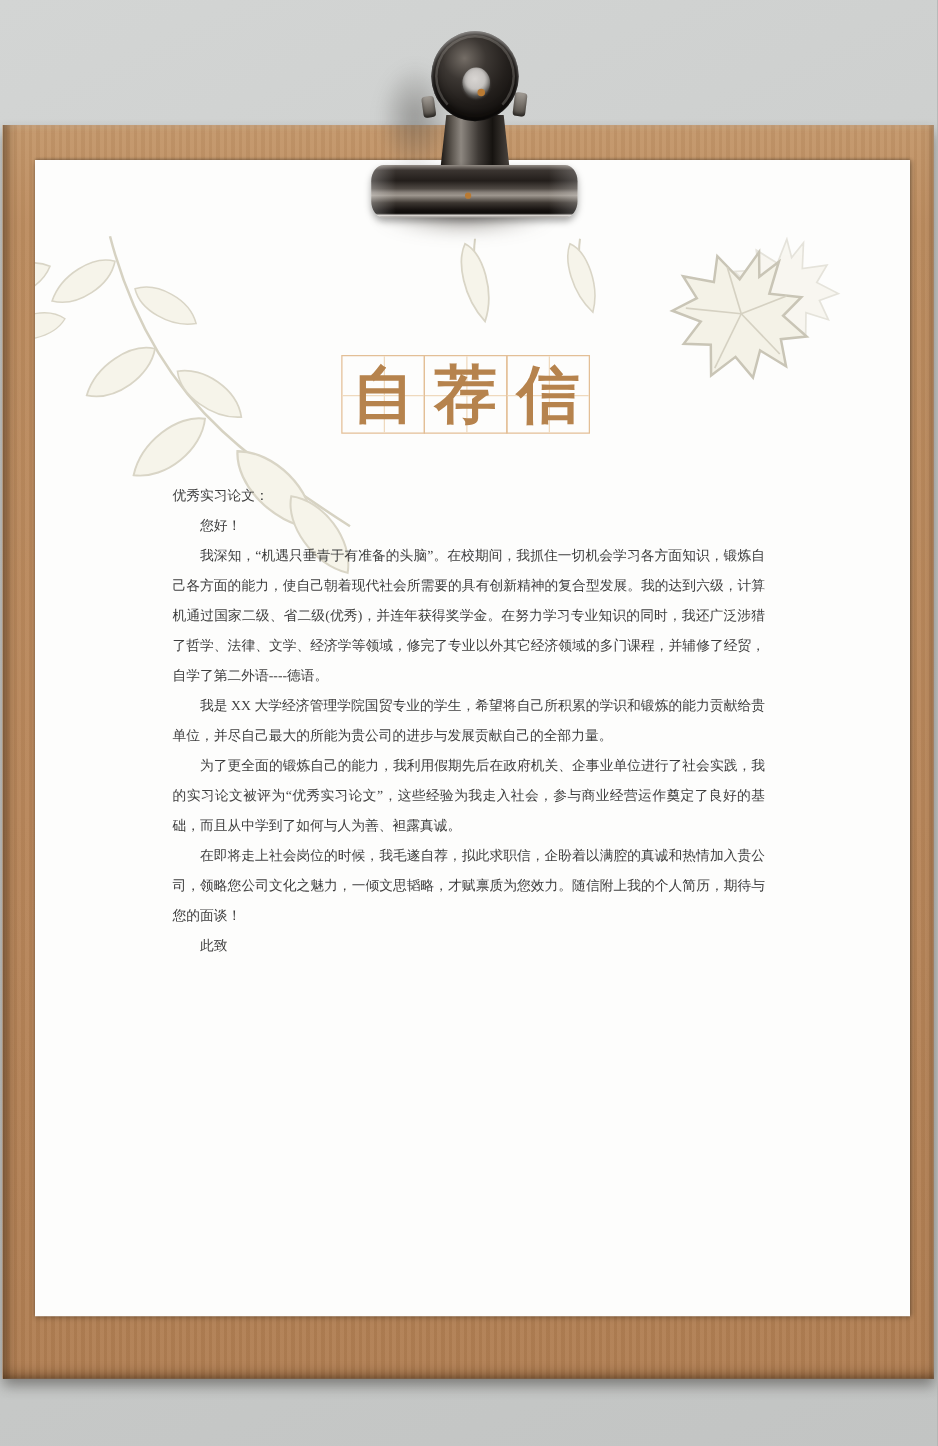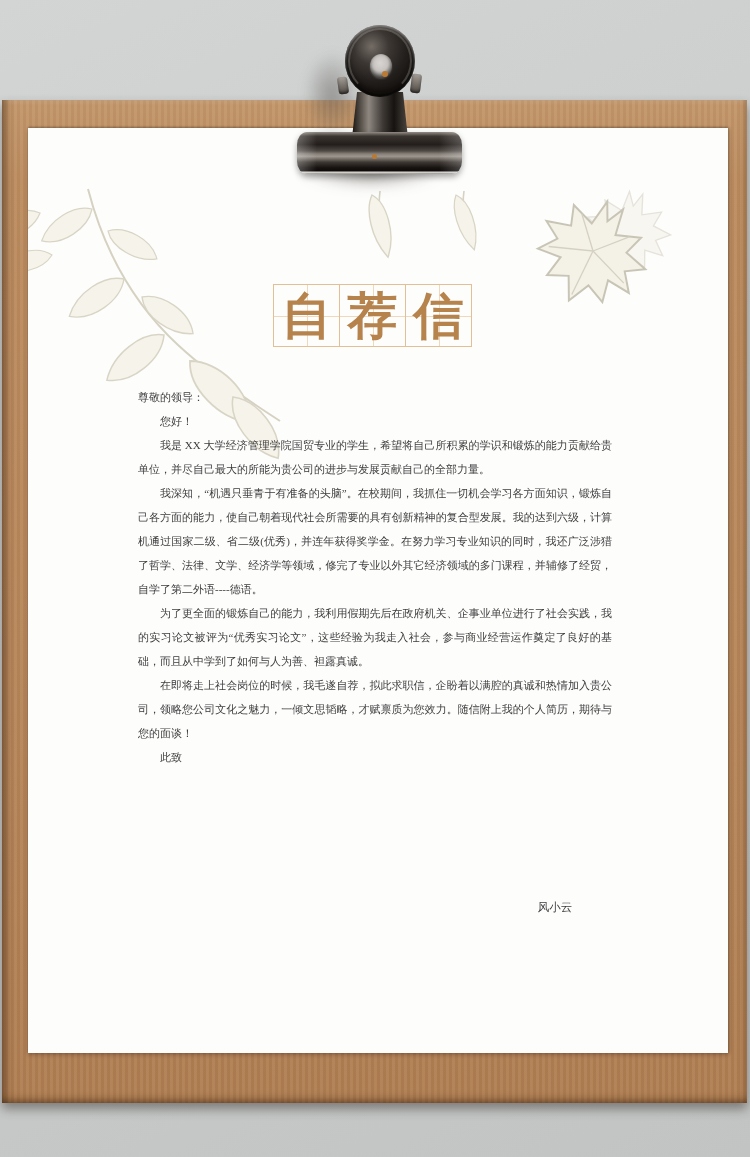--- a/index.html
+++ b/index.html
@@ -185,31 +185,30 @@
       </div>
       <div class="title-cell">
         <span class="title-char">荐</span>
       </div>
       <div class="title-cell">
         <span class="title-char">信</span>
       </div>
     </div>
 
     <div class="letter-body">
-      <p>尊敬的领导：</p>
+      <p>优秀实习论文：</p>
       <p class="indent">您好！</p>
+      <p class="indent">我深知，“机遇只垂青于有准备的头脑”。在校期间，我抓住一切机会学习各方面知识，锻炼自己各方面的能力，使自己朝着现代社会所需要的具有创新精神的复合型发展。我的达到六级，计算机通过国家二级、省二级(优秀)，并连年获得奖学金。在努力学习专业知识的同时，我还广泛涉猎了哲学、法律、文学、经济学等领域，修完了专业以外其它经济领域的多门课程，并辅修了经贸，自学了第二外语----德语。</p>
       <p class="indent">我是 XX 大学经济管理学院国贸专业的学生，希望将自己所积累的学识和锻炼的能力贡献给贵单位，并尽自己最大的所能为贵公司的进步与发展贡献自己的全部力量。</p>
-      <p class="indent">我深知，“机遇只垂青于有准备的头脑”。在校期间，我抓住一切机会学习各方面知识，锻炼自己各方面的能力，使自己朝着现代社会所需要的具有创新精神的复合型发展。我的达到六级，计算机通过国家二级、省二级(优秀)，并连年获得奖学金。在努力学习专业知识的同时，我还广泛涉猎了哲学、法律、文学、经济学等领域，修完了专业以外其它经济领域的多门课程，并辅修了经贸，自学了第二外语----德语。</p>
       <p class="indent">为了更全面的锻炼自己的能力，我利用假期先后在政府机关、企事业单位进行了社会实践，我的实习论文被评为“优秀实习论文”，这些经验为我走入社会，参与商业经营运作奠定了良好的基础，而且从中学到了如何与人为善、袒露真诚。</p>
       <p class="indent">在即将走上社会岗位的时候，我毛遂自荐，拟此求职信，企盼着以满腔的真诚和热情加入贵公司，领略您公司文化之魅力，一倾文思韬略，才赋禀质为您效力。随信附上我的个人简历，期待与您的面谈！</p>
       <p class="indent">此致</p>
     </div>
 
     <div class="signature">
-      <div>风小云</div>
     </div>
 
   </div>
 
   <div>
     <div class="clip-wall-shadow"></div>
     <div class="clip-bar-shadow"></div>
     <div class="clip-neck"></div>
     <div class="clip-bar"></div>
     <div class="clip-bar-glint"></div>

